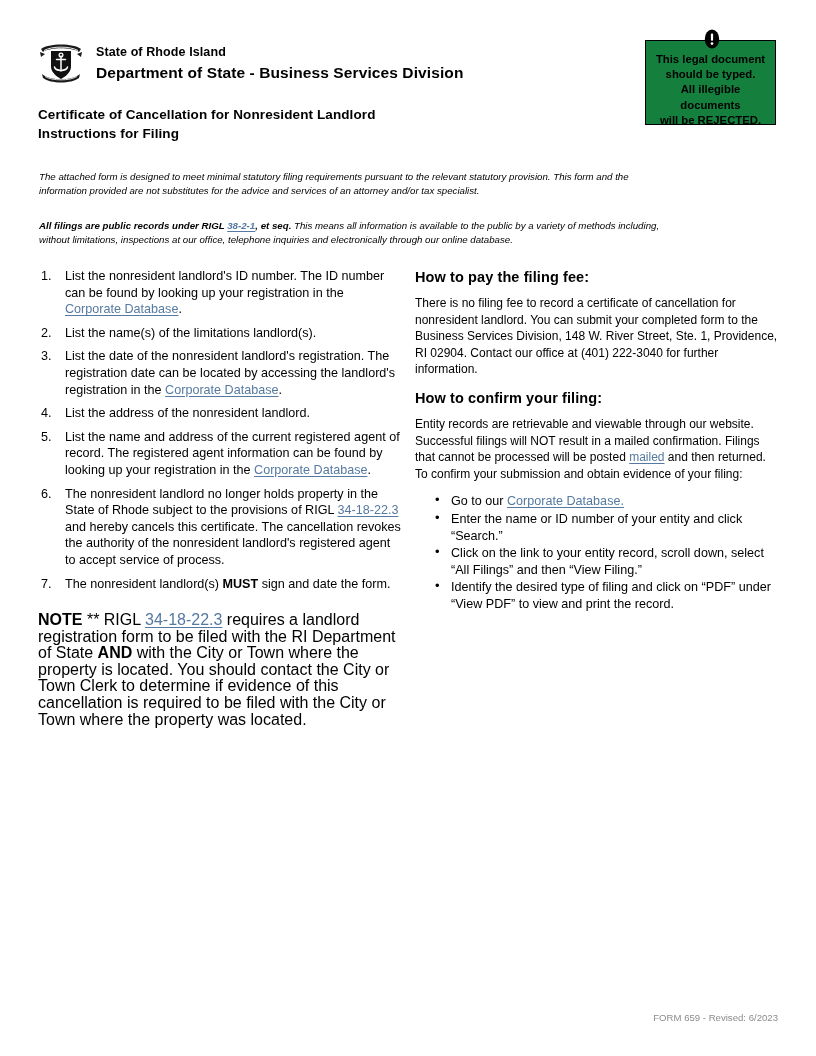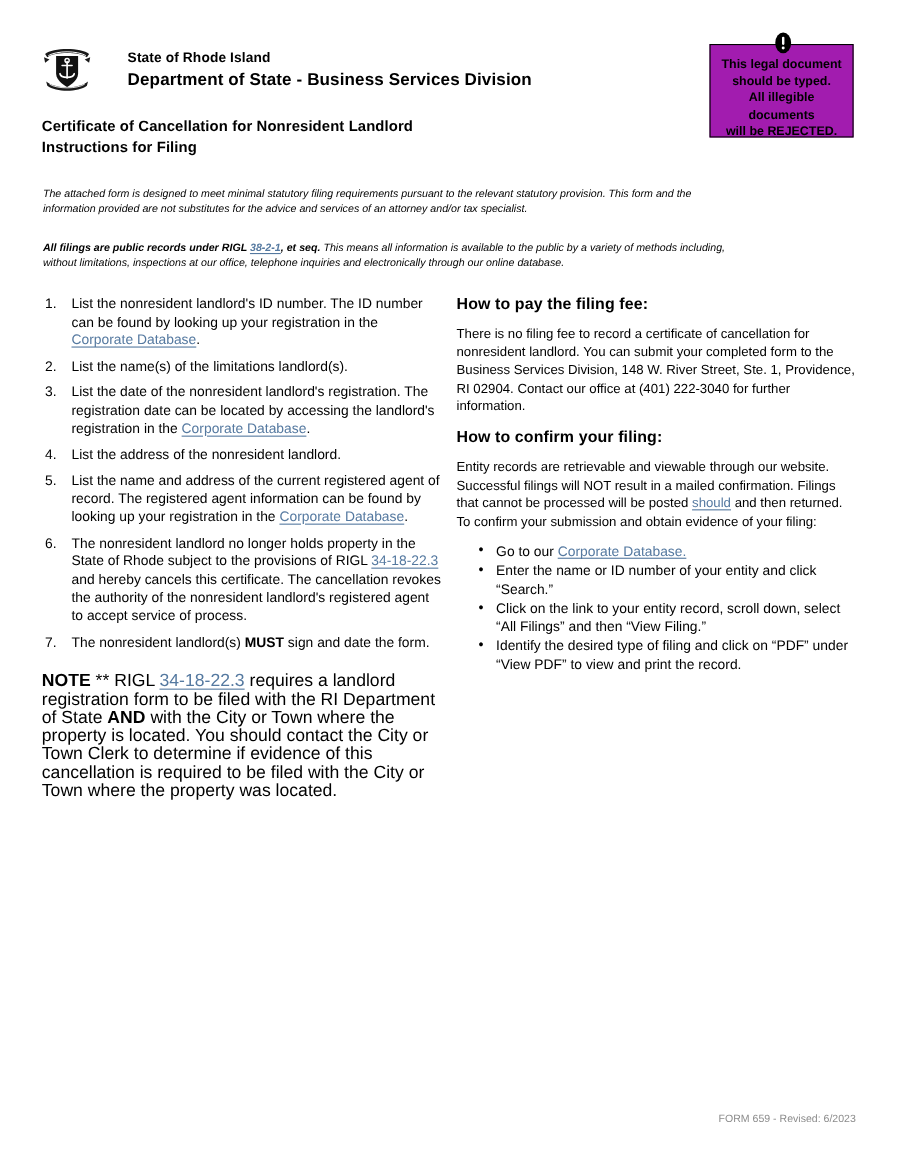--- a/index.html
+++ b/index.html
@@ -19,21 +19,20 @@
     overflow: hidden;
   }
 
   
   .header-block {
     position: absolute;
     left: 38px;
     top: 38px;
     display: flex;
     align-items: flex-start;
-    gap: 20px;
   }
   .seal {
     width: 46px;
     height: 48px;
     flex: 0 0 46px;
     margin-top: 2px;
   }
   .header-titles {
     margin-left: 12px;
     padding-top: 6px;
@@ -68,21 +67,21 @@
     height: 22px;
     z-index: 3;
   }
   .warning-box {
     position: absolute;
     left: 0;
     top: 12px;
     width: 131px;
     height: 85px;
     border: 1.3px solid #000;
-    background: #a21caf;
+    background: #15803d;
     box-sizing: border-box;
     padding-top: 11px;
     text-align: center;
     font-size: 11.3px;
     font-weight: bold;
     line-height: 15.2px;
     z-index: 1;
   }
   .warning-box div { white-space: nowrap; }
 
@@ -301,21 +300,21 @@
     </ol>
 
     <div class="note-block"><span class="b">NOTE</span><span> ** RIGL </span><a class="doclink" href="#">34-18-22.3</a><span> requires a landlord registration form to be filed with the RI Department of State </span><span class="b">AND</span><span> with the City or Town where the property is located. You should contact the City or Town Clerk to determine if evidence of this cancellation is required to be filed with the City or Town where the property was located.</span></div>
   </div>
 
   <div class="col-right">
     <h2 class="sect">How to pay the filing fee:</h2>
     <p class="body-p">There is no filing fee to record a certificate of cancellation for nonresident landlord. You can submit your completed form to the Business Services Division, 148 W. River Street, Ste. 1, Providence, RI 02904. Contact our office at (401) 222-3040 for further information.</p>
 
     <h2 class="sect sect-gap">How to confirm your filing:</h2>
-    <p class="body-p"><span>Entity records are retrievable and viewable through our website. Successful filings will NOT result in a mailed confirmation. Filings that cannot be processed will be posted </span><a class="doclink" href="#">should</a><span> and then returned. To confirm your submission and obtain evidence of your filing:</span></p>
+    <p class="body-p"><span>Entity records are retrievable and viewable through our website. Successful filings will NOT result in a mailed confirmation. Filings that cannot be processed will be posted </span><a class="doclink" href="#">mailed</a><span> and then returned. To confirm your submission and obtain evidence of your filing:</span></p>
 
     <ul class="bullist">
       <li>
         <span class="bul">•</span><span>Go to our </span><a class="doclink" href="#">Corporate Database.</a>
       </li>
       <li>
         <span class="bul">•</span><span>Enter the name or ID number of your entity and click “Search.”</span>
       </li>
       <li>
         <span class="bul">•</span><span>Click on the link to your entity record, scroll down, select “All Filings” and then “View Filing.”</span>

